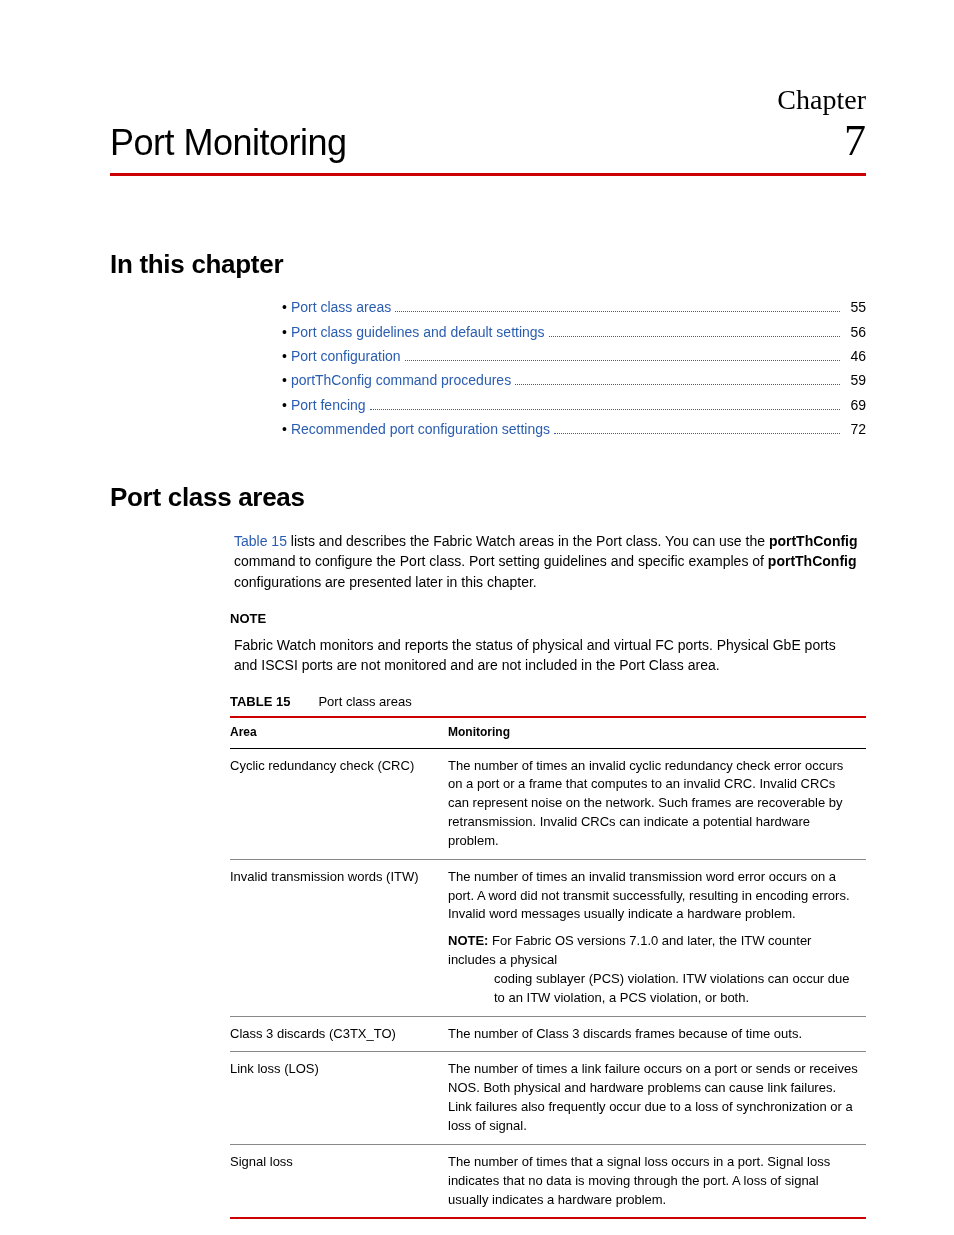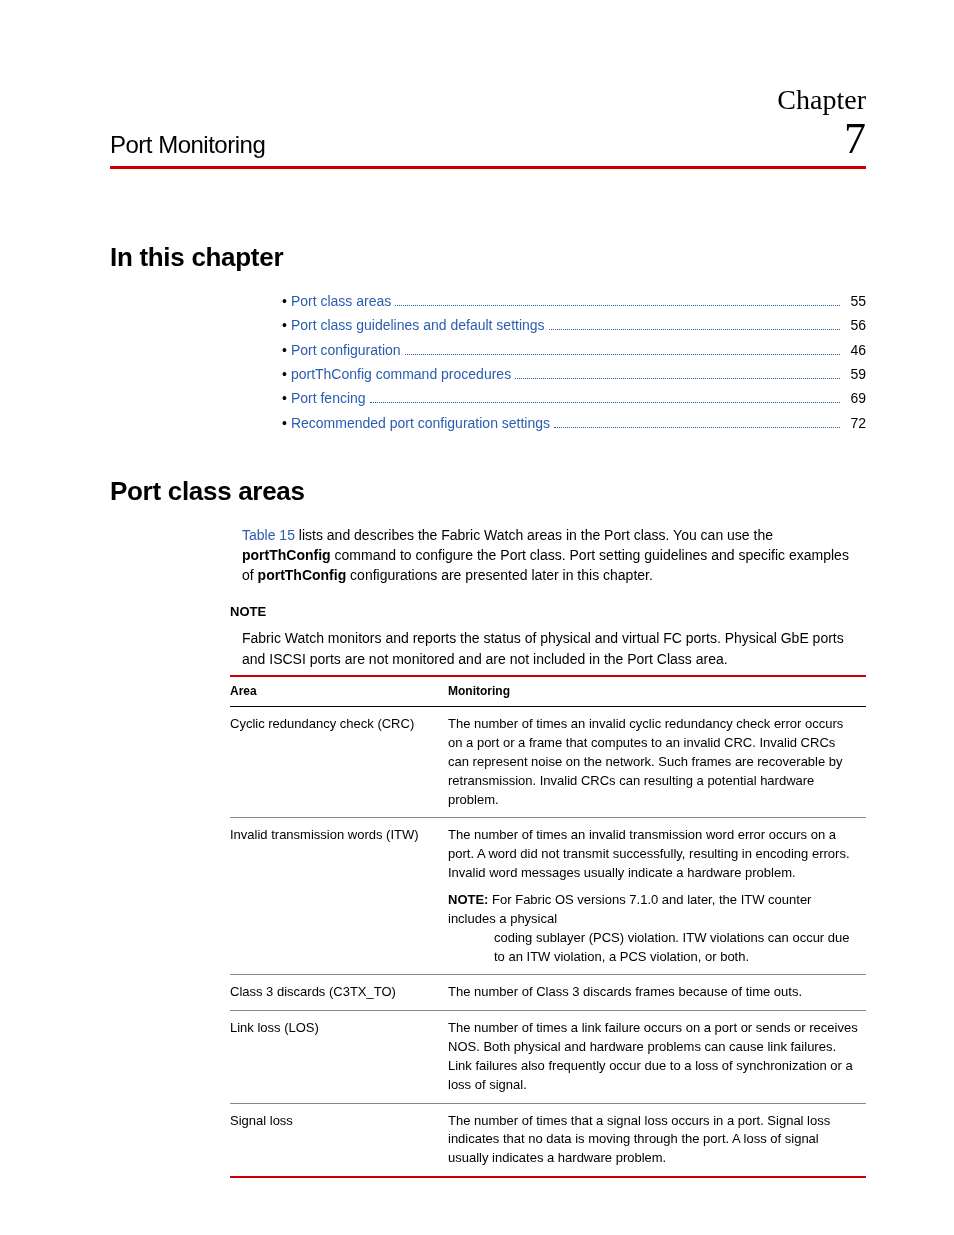--- a/index.html
+++ b/index.html
@@ -26,21 +26,21 @@
   }
   .chapter-row {
     display: flex;
     justify-content: space-between;
     align-items: baseline;
     border-bottom: 3px solid #c00;
     padding-bottom: 4px;
     margin-bottom: 70px;
   }
   .chapter-title {
-    font-size: 24px;
+    font-size: 36px;
     font-family: Arial, Helvetica, sans-serif;
     font-weight: 400;
     letter-spacing: -0.5px;
   }
   .chapter-number {
     font-size: 44px;
     font-family: Georgia, 'Times New Roman', serif;
     font-weight: 400;
     line-height: 1;
   }
@@ -66,21 +66,21 @@
     flex: 1;
     border-bottom: 1px dotted #2a5db0;
     margin: 0 4px 3px 4px;
   }
   .toc-page { min-width: 22px; text-align: right; }
   .body-block {
     margin-left: 120px;
     margin-top: 6px;
     font-size: 14px;
   }
-  .body-block p { margin: 6px 12px; }
+  .body-block p { margin: 6px 4px; }
   .link { color: #2a5db0; }
   .cmd { font-weight: bold; }
   .note-head {
     font-weight: bold;
     font-size: 13px;
     margin-top: 18px;
   }
   .table-caption {
     font-size: 13px;
     margin-top: 18px;
@@ -169,32 +169,35 @@
   <h2 class="section-head">Port class areas</h2>
 
   <div class="body-block">
     <p>
       <span class="link">Table 15</span><span> lists and describes the Fabric Watch areas in the Port class. You can use the </span><span class="cmd">portThConfig</span><span> command to configure the Port class. Port setting guidelines and specific examples of </span><span class="cmd">portThConfig</span><span> configurations are presented later in this chapter.</span>
     </p>
 
     <div class="note-head">NOTE</div>
     <p>Fabric Watch monitors and reports the status of physical and virtual FC ports. Physical GbE ports and ISCSI ports are not monitored and are not included in the Port Class area.</p>
 
+    <div class="table-caption">
+      <span class="tlabel">TABLE 15</span><span>Port class areas</span>
+    </div>
 
     <table class="data-table">
       <thead>
         <tr>
           <th class="col-area">Area</th>
           <th>Monitoring</th>
         </tr>
       </thead>
       <tbody>
         <tr>
           <td>Cyclic redundancy check (CRC)</td>
-          <td>The number of times an invalid cyclic redundancy check error occurs on a port or a frame that computes to an invalid CRC. Invalid CRCs can represent noise on the network. Such frames are recoverable by retransmission. Invalid CRCs can resulting a potential hardware problem.</td>
+          <td>The number of times an invalid cyclic redundancy check error occurs on a port or a frame that computes to an invalid CRC. Invalid CRCs can represent noise on the network. Such frames are recoverable by retransmission. Invalid CRCs can indicate a potential hardware problem.</td>
         </tr>
         <tr>
           <td>Invalid transmission words (ITW)</td>
           <td>
             <span>The number of times an invalid transmission word error occurs on a port. A word did not transmit successfully, resulting in encoding errors. Invalid word messages usually indicate a hardware problem.</span>
             <div class="sub-note">
               <span class="nlabel">NOTE:</span>
               <span class="nline1">For Fabric OS versions 7.1.0 and later, the ITW counter includes a physical</span>
               <span class="ntext">coding sublayer (PCS) violation. ITW violations can occur due to an ITW violation, a PCS violation, or both.</span>
             </div>

